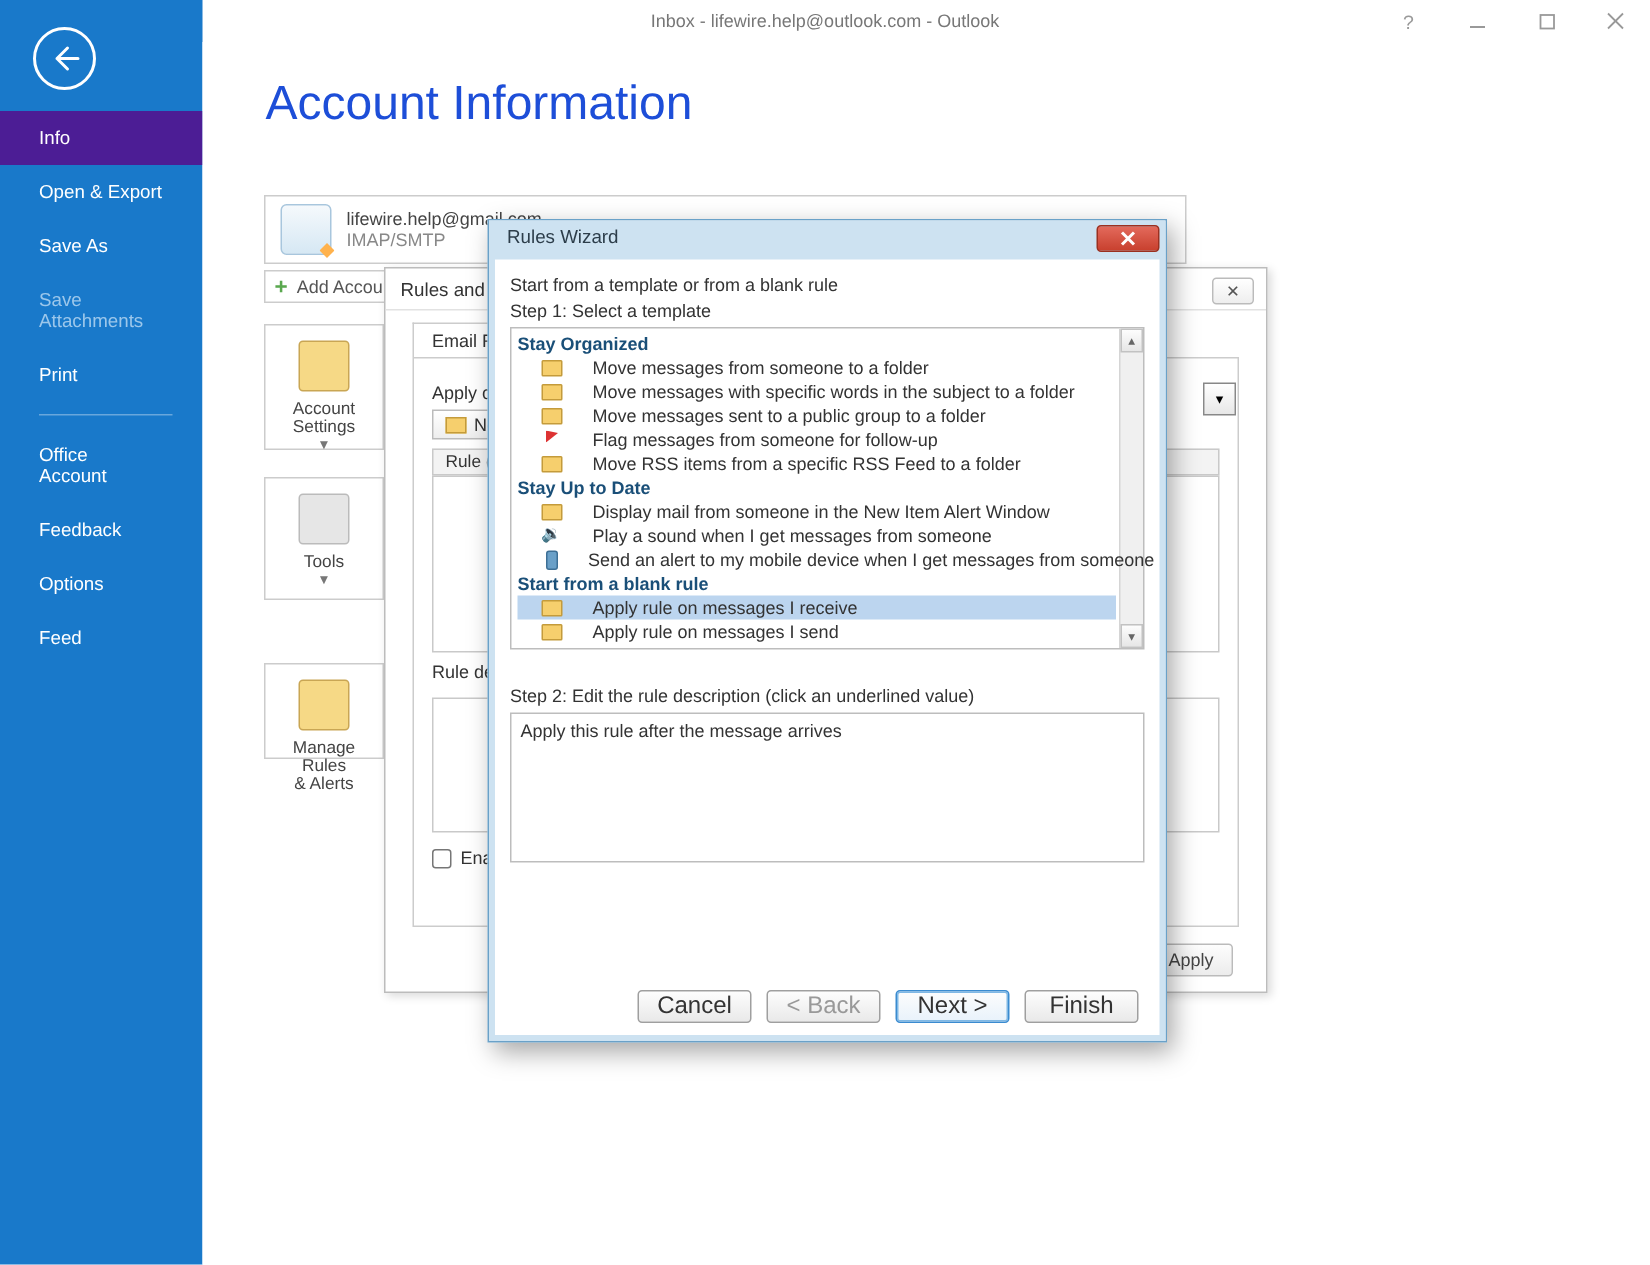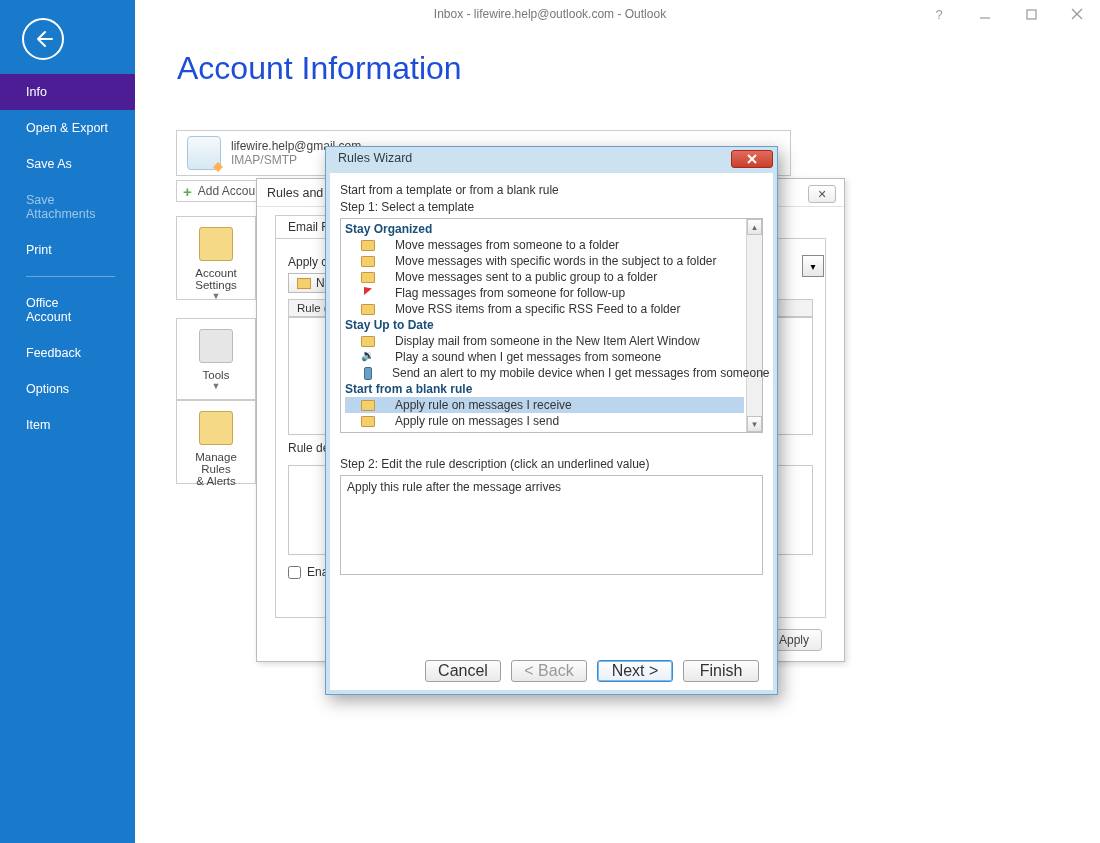--- a/index.html
+++ b/index.html
@@ -33,21 +33,21 @@
 
   
   .addacct-strip { position: absolute; left: 176px; top: 180px; height: 22px; border: 1px solid #ccc; padding: 0 10px 0 6px; font-size: 12px; color: #555; display: flex; align-items: center; gap: 6px; background: #fff; cursor: pointer; }
   .addacct-strip .plus { color: #5aa84f; font-weight: bold; font-size: 15px; }
 
   
   .panel { position: absolute; left: 176px; border: 1px solid #ccc; background: #fff; padding: 6px 8px; text-align: center; font-size: 11.5px; color: #444; width: 80px; cursor: pointer; }
   .panel .bigicon { width: 34px; height: 34px; margin: 4px auto 6px; background: #f6d986; border: 1px solid #c9a654; border-radius: 3px; position: relative; }
   .panel.acct-settings { top: 216px; height: 84px; }
   .panel.tools { top: 318px; height: 82px; }
-  .panel.rules { top: 400px; height: 84px; }
+  .panel.rules { top: 442px; height: 64px; }
   .panel .chev { font-size: 9px; color: #777; }
 
   
   .rules-dlg { position: absolute; left: 256px; top: 178px; width: 589px; height: 484px; border: 1px solid #bcbcbc; background: #fff; box-shadow: 2px 2px 6px rgba(0,0,0,0.15); }
   .rules-dlg .titlebar2 { height: 28px; display: flex; align-items: center; padding-left: 10px; font-size: 12.5px; color: #333; border-bottom: 1px solid #e2e2e2; }
   .rules-dlg .closebtn { position: absolute; right: 8px; top: 6px; width: 28px; height: 18px; border: 1px solid #bbb; border-radius: 3px; display: flex; align-items: center; justify-content: center; font-size: 11px; color: #555; cursor: pointer; background: linear-gradient(#fff,#eee); }
   .rules-tabs { display: flex; font-size: 12px; margin: 8px 0 0 18px; }
   .rules-tab { border: 1px solid #ccc; border-bottom: none; padding: 4px 12px; background: #fff; color: #333; cursor: pointer; }
   .rules-body { border: 1px solid #ccc; margin: 0 18px; padding: 10px 12px; font-size: 12px; color: #333; height: 380px; position: relative; }
   .rules-btn-apply { position: absolute; right: 22px; bottom: 10px; width: 56px; height: 22px; border: 1px solid #bbb; background: linear-gradient(#fdfdfd,#ececec); font-size: 12px; color: #444; border-radius: 3px; cursor: pointer; }
@@ -129,21 +129,21 @@
       <div class="side-item active">Info</div>
       <div class="side-item">Open &amp; Export</div>
       <div class="side-item">Save As</div>
       <div class="side-item disabled">Save Attachments</div>
       <div class="side-item">Print</div>
       <div class="side-sep"></div>
       <div class="side-item" style="white-space: pre-line;">Office
 Account</div>
       <div class="side-item">Feedback</div>
       <div class="side-item">Options</div>
-      <div class="side-item">Item</div>
+      <div class="side-item">Feed</div>
     </div>
 </div>
 
 <div class="main">
   <div class="page-title">Account Information</div>
 </div>
 
 <div class="acct-box">
   <div class="acct-icon"></div>
   <div class="acct-text">

